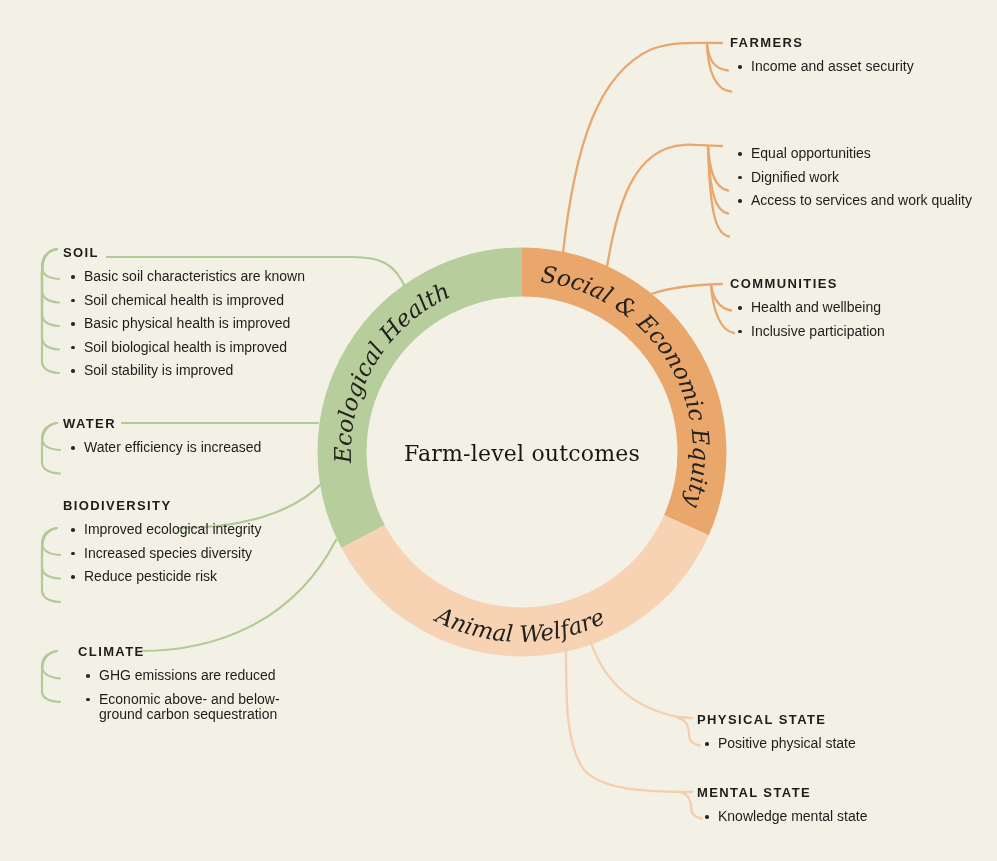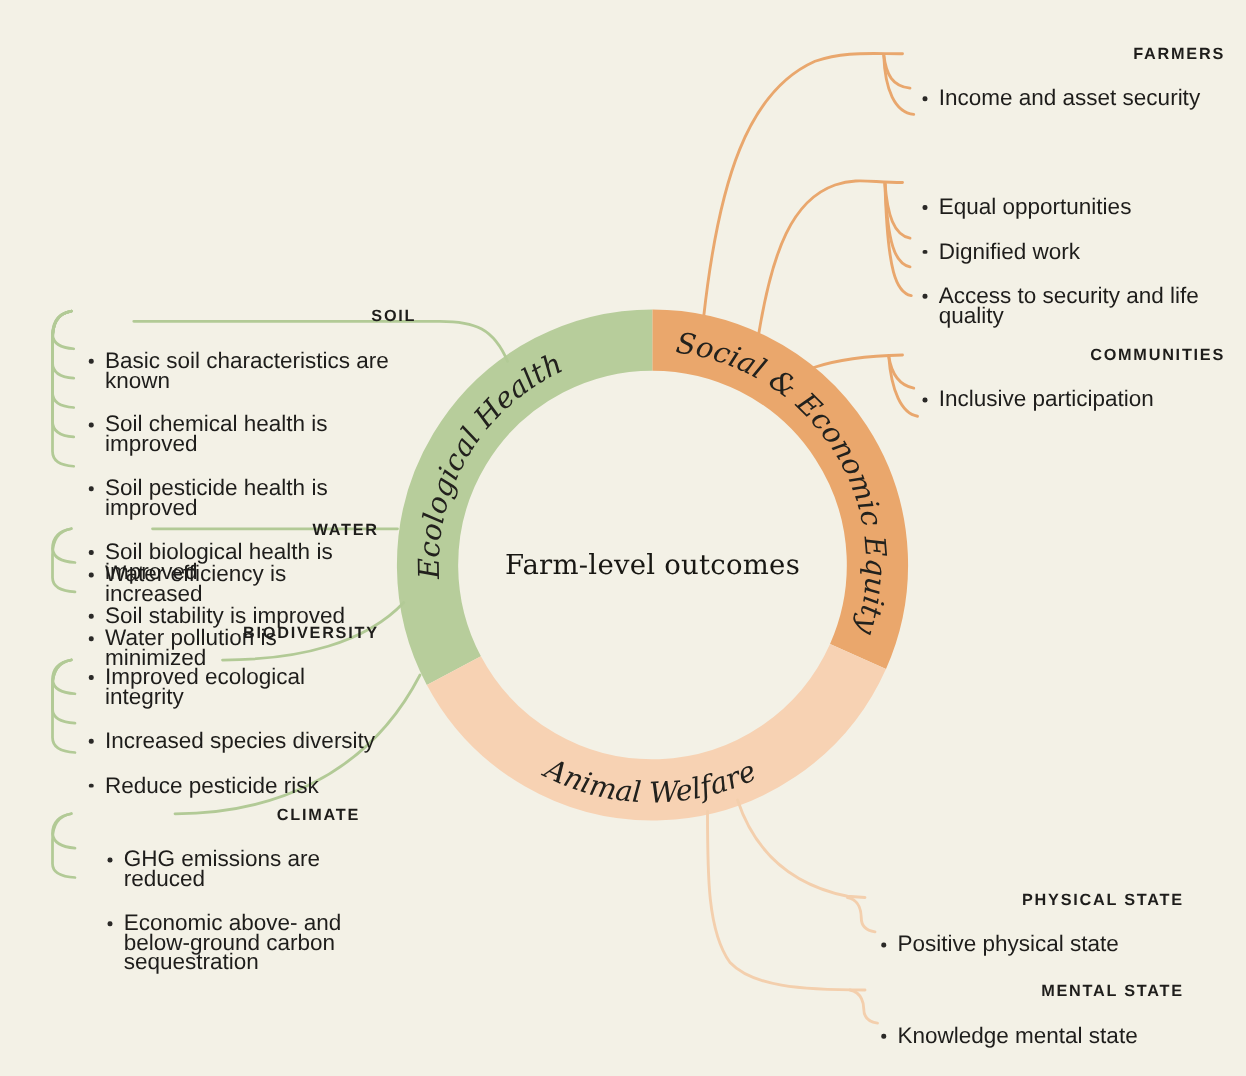--- a/index.html
+++ b/index.html
@@ -11,27 +11,26 @@
     overflow:hidden;
   }
   svg.layer{position:absolute;left:0;top:0;}
   .section{position:absolute;}
   .section h3{
     margin:0 0 7px 0;
     font-size:13px;font-weight:700;
     letter-spacing:1.4px;
     color:#1e1d1b;
     line-height:16px;
-    text-align:right;
   }
   .row{
     position:relative;
     padding-left:21px;
-    margin-top:20px;
-    font-size:18px;
+    margin-top:8px;
+    font-size:14px;
     line-height:15.5px;
     color:#1e1d1b;
   }
   .row .dot{
     position:absolute;left:8px;top:6px;
     width:3.5px;height:3.5px;border-radius:50%;
     background:#2a2927;
   }
   .center-title{
     position:absolute;left:522px;top:453px;
@@ -121,29 +120,28 @@
       <path d="M 680 792 C 690 794 691 804 691 807 Q 691 817 702 818.5"></path>
     </g>
   </svg>
 
   <div class="center-title">Farm-level outcomes</div>
 
   <div class="section" style="left:63px;top:245px;width:270px">
     <h3>SOIL</h3>
     <div class="row"><span class="dot"></span><span>Basic soil characteristics are known</span></div>
     <div class="row"><span class="dot"></span><span>Soil chemical health is improved</span></div>
-    <div class="row"><span class="dot"></span><span>Soil pesticide health is improved</span></div>
+    <div class="row"><span class="dot"></span><span>Basic physical health is improved</span></div>
     <div class="row"><span class="dot"></span><span>Soil biological health is improved</span></div>
     <div class="row"><span class="dot"></span><span>Soil stability is improved</span></div>
   </div>
 
   <div class="section" style="left:63px;top:416px;width:240px">
     <h3>WATER</h3>
     <div class="row"><span class="dot"></span><span>Water efficiency is increased</span></div>
-    <div class="row"><span class="dot"></span><span>Water pollution is minimized</span></div>
   </div>
 
   <div class="section" style="left:63px;top:498px;width:240px">
     <h3>BIODIVERSITY</h3>
     <div class="row"><span class="dot"></span><span>Improved ecological integrity</span></div>
     <div class="row"><span class="dot"></span><span>Increased species diversity</span></div>
     <div class="row"><span class="dot"></span><span>Reduce pesticide risk</span></div>
   </div>
 
   <div class="section" style="left:78px;top:644px;width:210px">
@@ -153,25 +151,26 @@
   </div>
 
   <div class="section" style="left:730px;top:35px;width:250px">
     <h3>FARMERS</h3>
     <div class="row"><span class="dot"></span><span>Income and asset security</span></div>
   </div>
 
   <div class="section" style="left:730px;top:138px;width:250px">
     <div class="row"><span class="dot"></span><span>Equal opportunities</span></div>
     <div class="row"><span class="dot"></span><span>Dignified work</span></div>
-    <div class="row"><span class="dot"></span><span>Access to security and life quality</span></div>
+    <div class="row"><span class="dot"></span><span>Access to services and work quality</span></div>
   </div>
 
   <div class="section" style="left:730px;top:276px;width:250px">
     <h3>COMMUNITIES</h3>
+    <div class="row"><span class="dot"></span><span>Health and wellbeing</span></div>
     <div class="row"><span class="dot"></span><span>Inclusive participation</span></div>
   </div>
 
   <div class="section" style="left:697px;top:712px;width:250px">
     <h3>PHYSICAL STATE</h3>
     <div class="row"><span class="dot"></span><span>Positive physical state</span></div>
   </div>
 
   <div class="section" style="left:697px;top:785px;width:250px">
     <h3>MENTAL STATE</h3>

